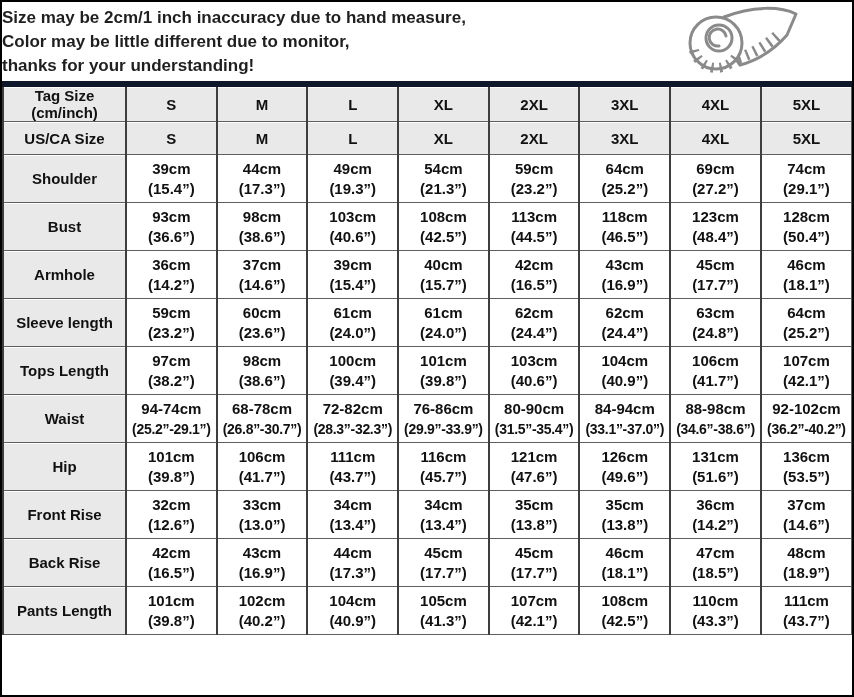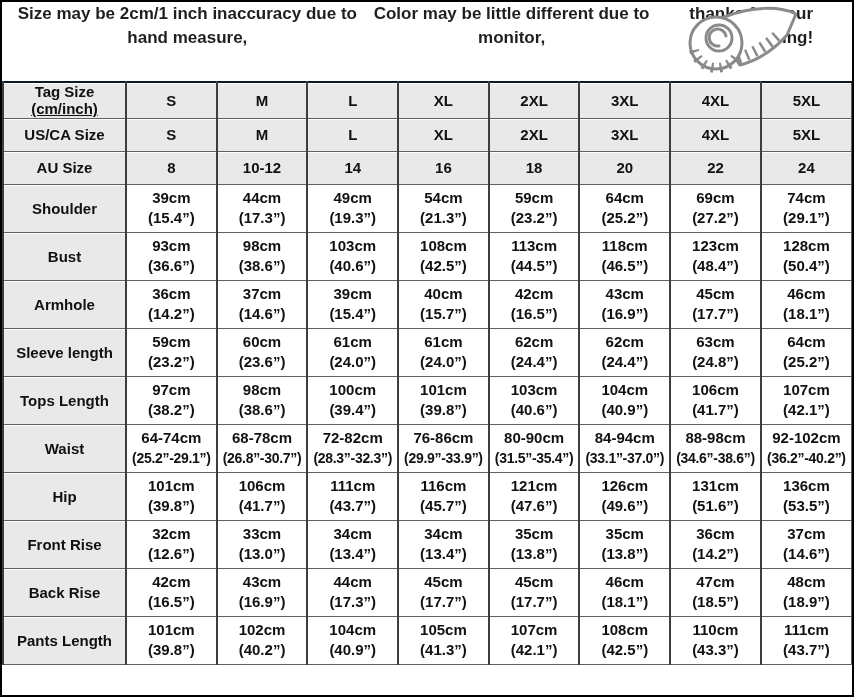--- a/index.html
+++ b/index.html
@@ -2,49 +2,49 @@
 <html><head>
 <meta charset="utf-8">
 <style>
   html,body { margin:0; padding:0; background:#fff; font-family:"Liberation Sans", sans-serif; }
   .sheet {
     width:854px; height:697px; box-sizing:border-box;
     border:2px solid #000; background:#fff; position:relative; overflow:hidden;
   }
   
   .notice {
-    height:79px; display:flex; flex-direction:row; justify-content:center;
-    text-align:center; font-weight:700; font-size:17px; line-height:24px; color:#1f1f1f;
+    height:79px; display:flex; flex-direction:column; justify-content:center;
+    text-align:left; font-weight:700; font-size:17px; line-height:24px; color:#1f1f1f;
   }
   .tape { position:absolute; top:3px; right:44px; width:122px; height:74px; }
   
   table.size-chart {
     width:100%; border-collapse:collapse; table-layout:fixed;
-    border-top:2px solid #0f172a; color:#111;padding-left:40px;
+    border-top:6px solid #0f172a; color:#111;padding-left:40px;
   }
   .size-chart th, .size-chart td {
     border:1px solid #5f5f5f; border-left:2px solid #3e3e3e;
     text-align:center; vertical-align:middle; padding:0; overflow:hidden;
   }
   .size-chart th {
     background:#e9e9e9; font-weight:700; font-size:15px;
     box-shadow: inset 0 1px 0 rgba(255,255,255,.9);
   }
   .size-chart tr.size td {
     background:#e9e9e9; font-weight:700; font-size:15px;
     box-shadow: inset 0 1px 0 rgba(255,255,255,.9);
   }
   .size-chart tr.size { height:33px; }
   .size-chart tr.first { height:36px; }
   .size-chart tr.measure { height:48px;margin-top:39px; }
   .size-chart tr.measure td {
     background:#fff; font-weight:700; font-size:15px; line-height:20px; white-space:nowrap;
   }
   .size-chart .l2.tight { font-size:14px; letter-spacing:-0.3px; }
-  .lbl2 { font-weight:700;text-decoration:underline; }
+  .lbl2 { font-weight:700; }
 </style>
 </head>
 <body>
 
 <div class="sheet">
 
   <div class="notice">
     <div>Size may be 2cm/1 inch inaccuracy due to hand measure,</div>
     <div>Color may be little different due to monitor,</div>
     <div>thanks for your understanding!</div>
@@ -92,31 +92,20 @@
           <th>US/CA Size</th>
           <td>S</td>
           <td>M</td>
           <td>L</td>
           <td>XL</td>
           <td>2XL</td>
           <td>3XL</td>
           <td>4XL</td>
           <td>5XL</td>
         </tr>
-        <tr class="size">
-          <th>AU Size</th>
-          <td>8</td>
-          <td>10-12</td>
-          <td>14</td>
-          <td>16</td>
-          <td>18</td>
-          <td>20</td>
-          <td>22</td>
-          <td>24</td>
-        </tr>
         <tr class="measure">
           <th>Shoulder</th>
           <td>
             <div>39cm</div>
             <div class="l2">(15.4”)</div>
           </td>
           <td>
             <div>44cm</div>
             <div class="l2">(17.3”)</div>
           </td>
@@ -281,21 +270,21 @@
             <div class="l2">(41.7”)</div>
           </td>
           <td>
             <div>107cm</div>
             <div class="l2">(42.1”)</div>
           </td>
         </tr>
         <tr class="measure">
           <th>Waist</th>
           <td>
-            <div>64-74cm</div>
+            <div>94-74cm</div>
             <div class="l2 tight">(25.2”-29.1”)</div>
           </td>
           <td>
             <div>68-78cm</div>
             <div class="l2 tight">(26.8”-30.7”)</div>
           </td>
           <td>
             <div>72-82cm</div>
             <div class="l2 tight">(28.3”-32.3”)</div>
           </td>

